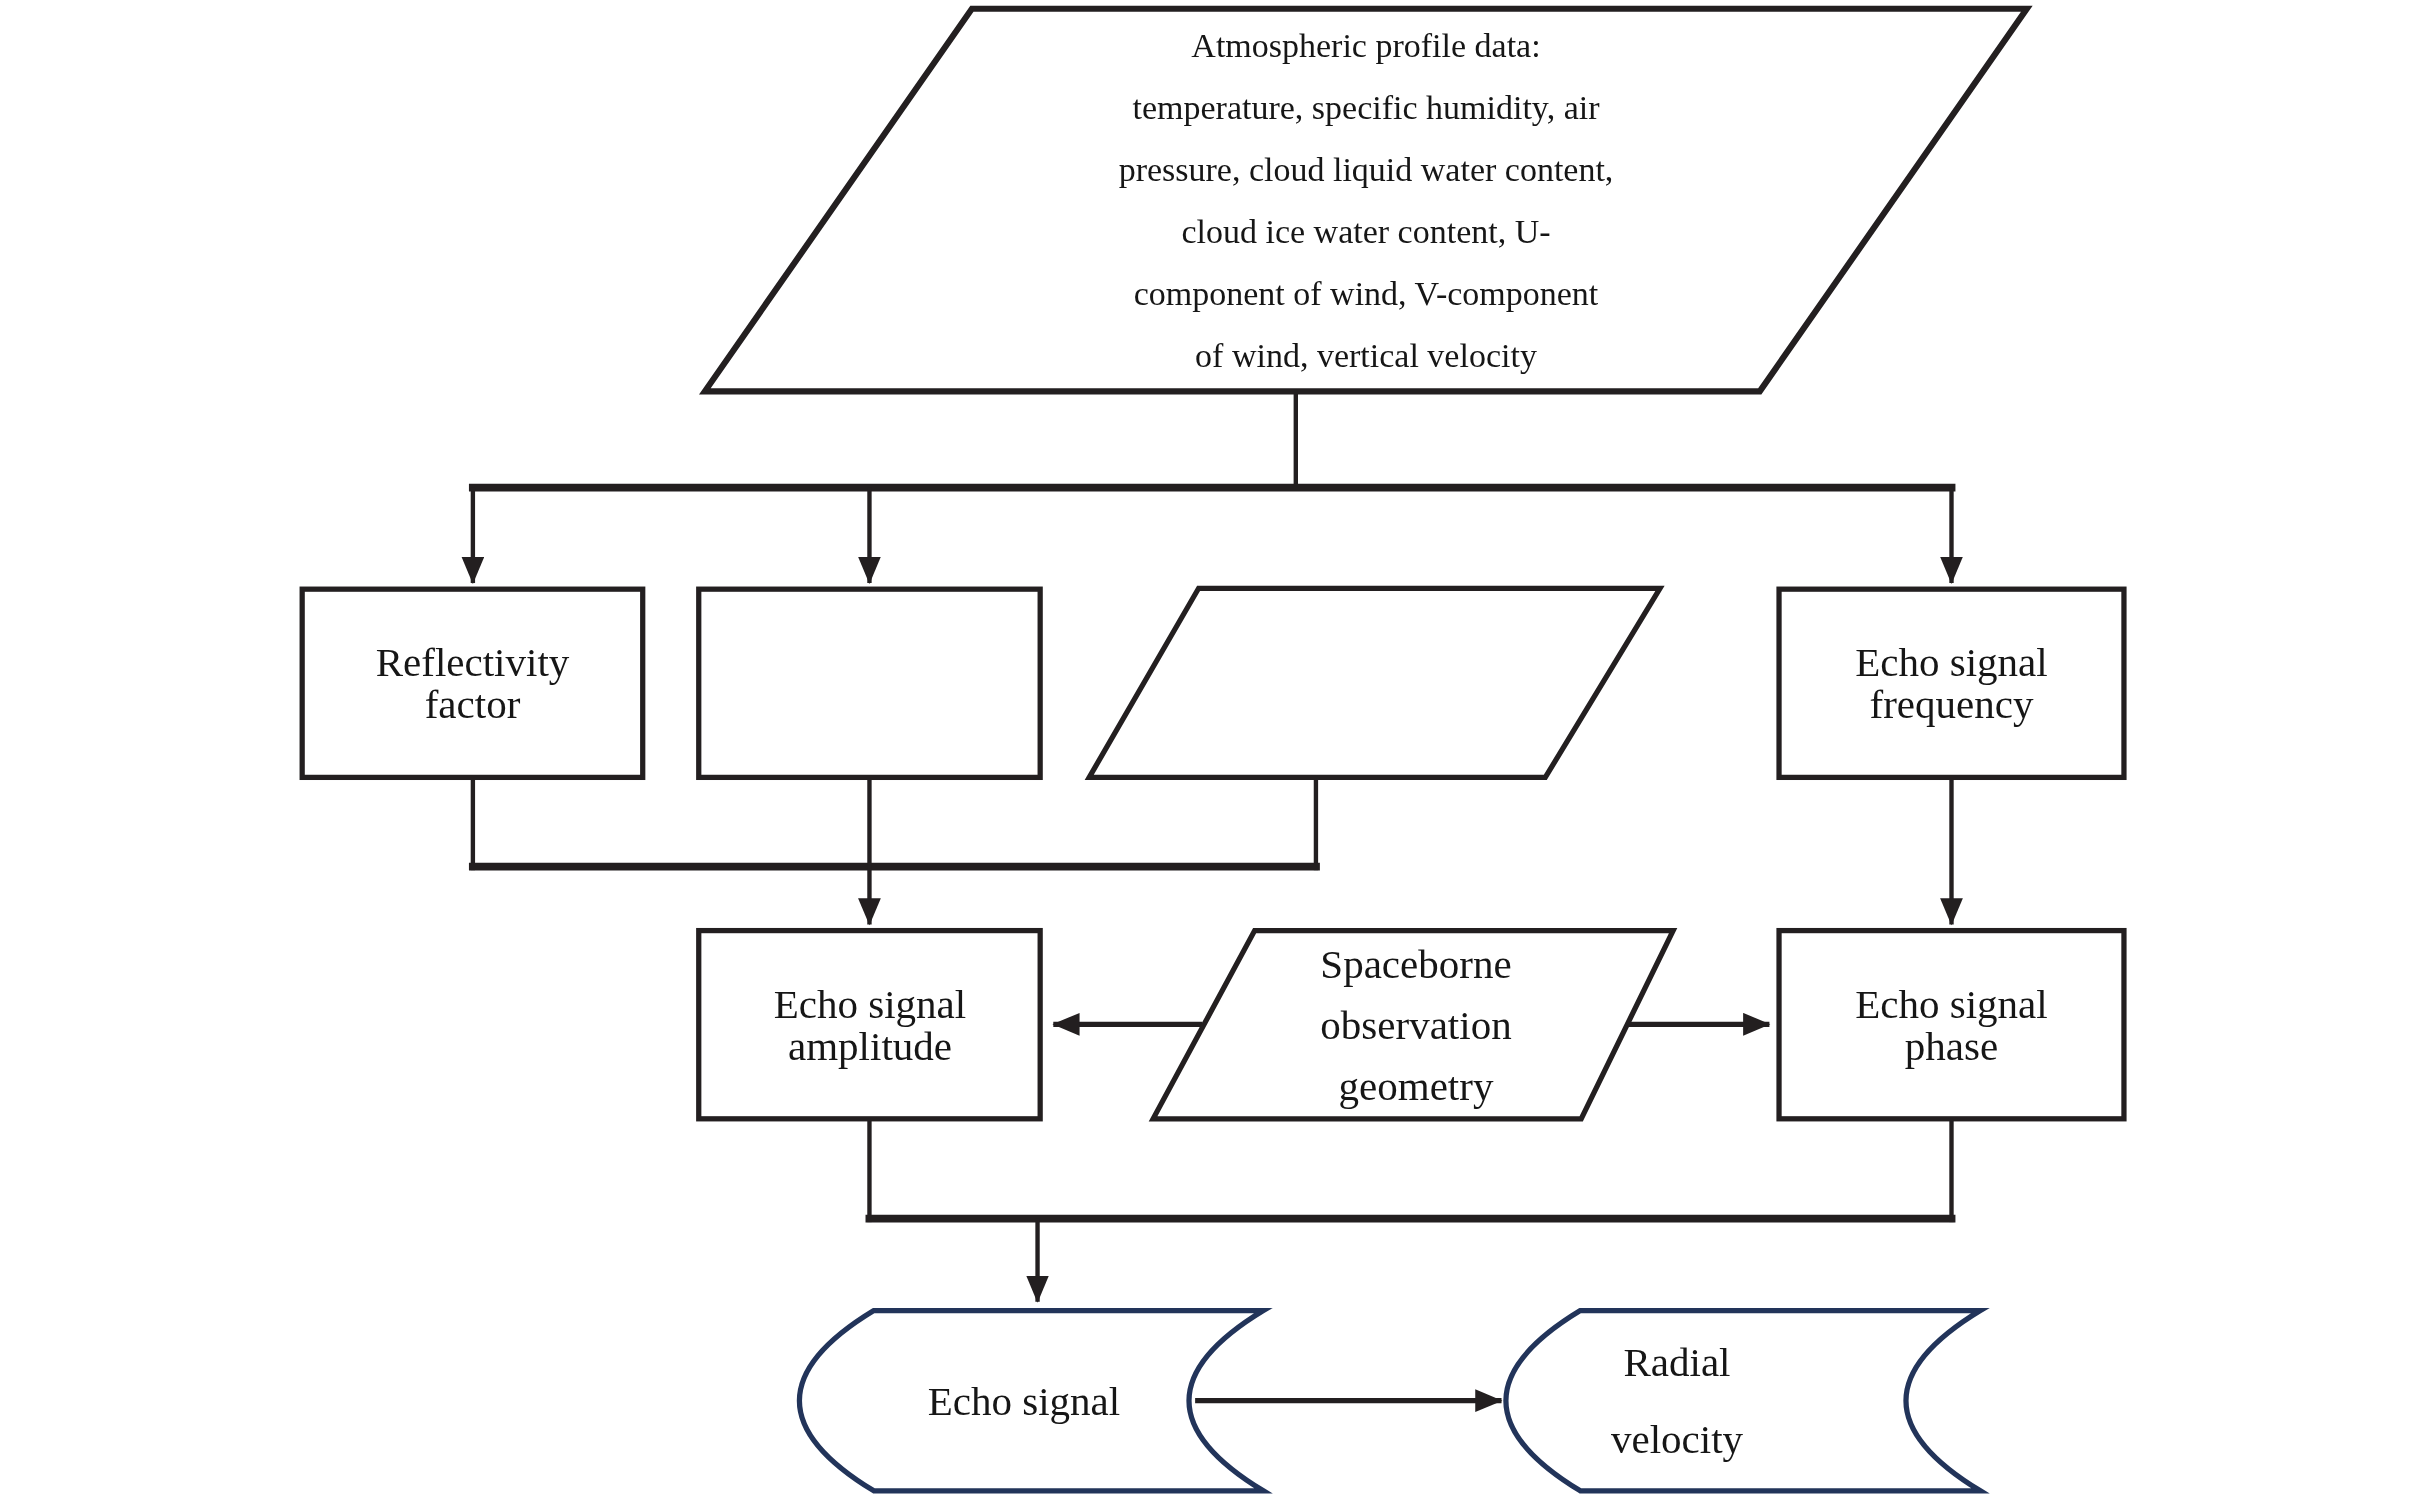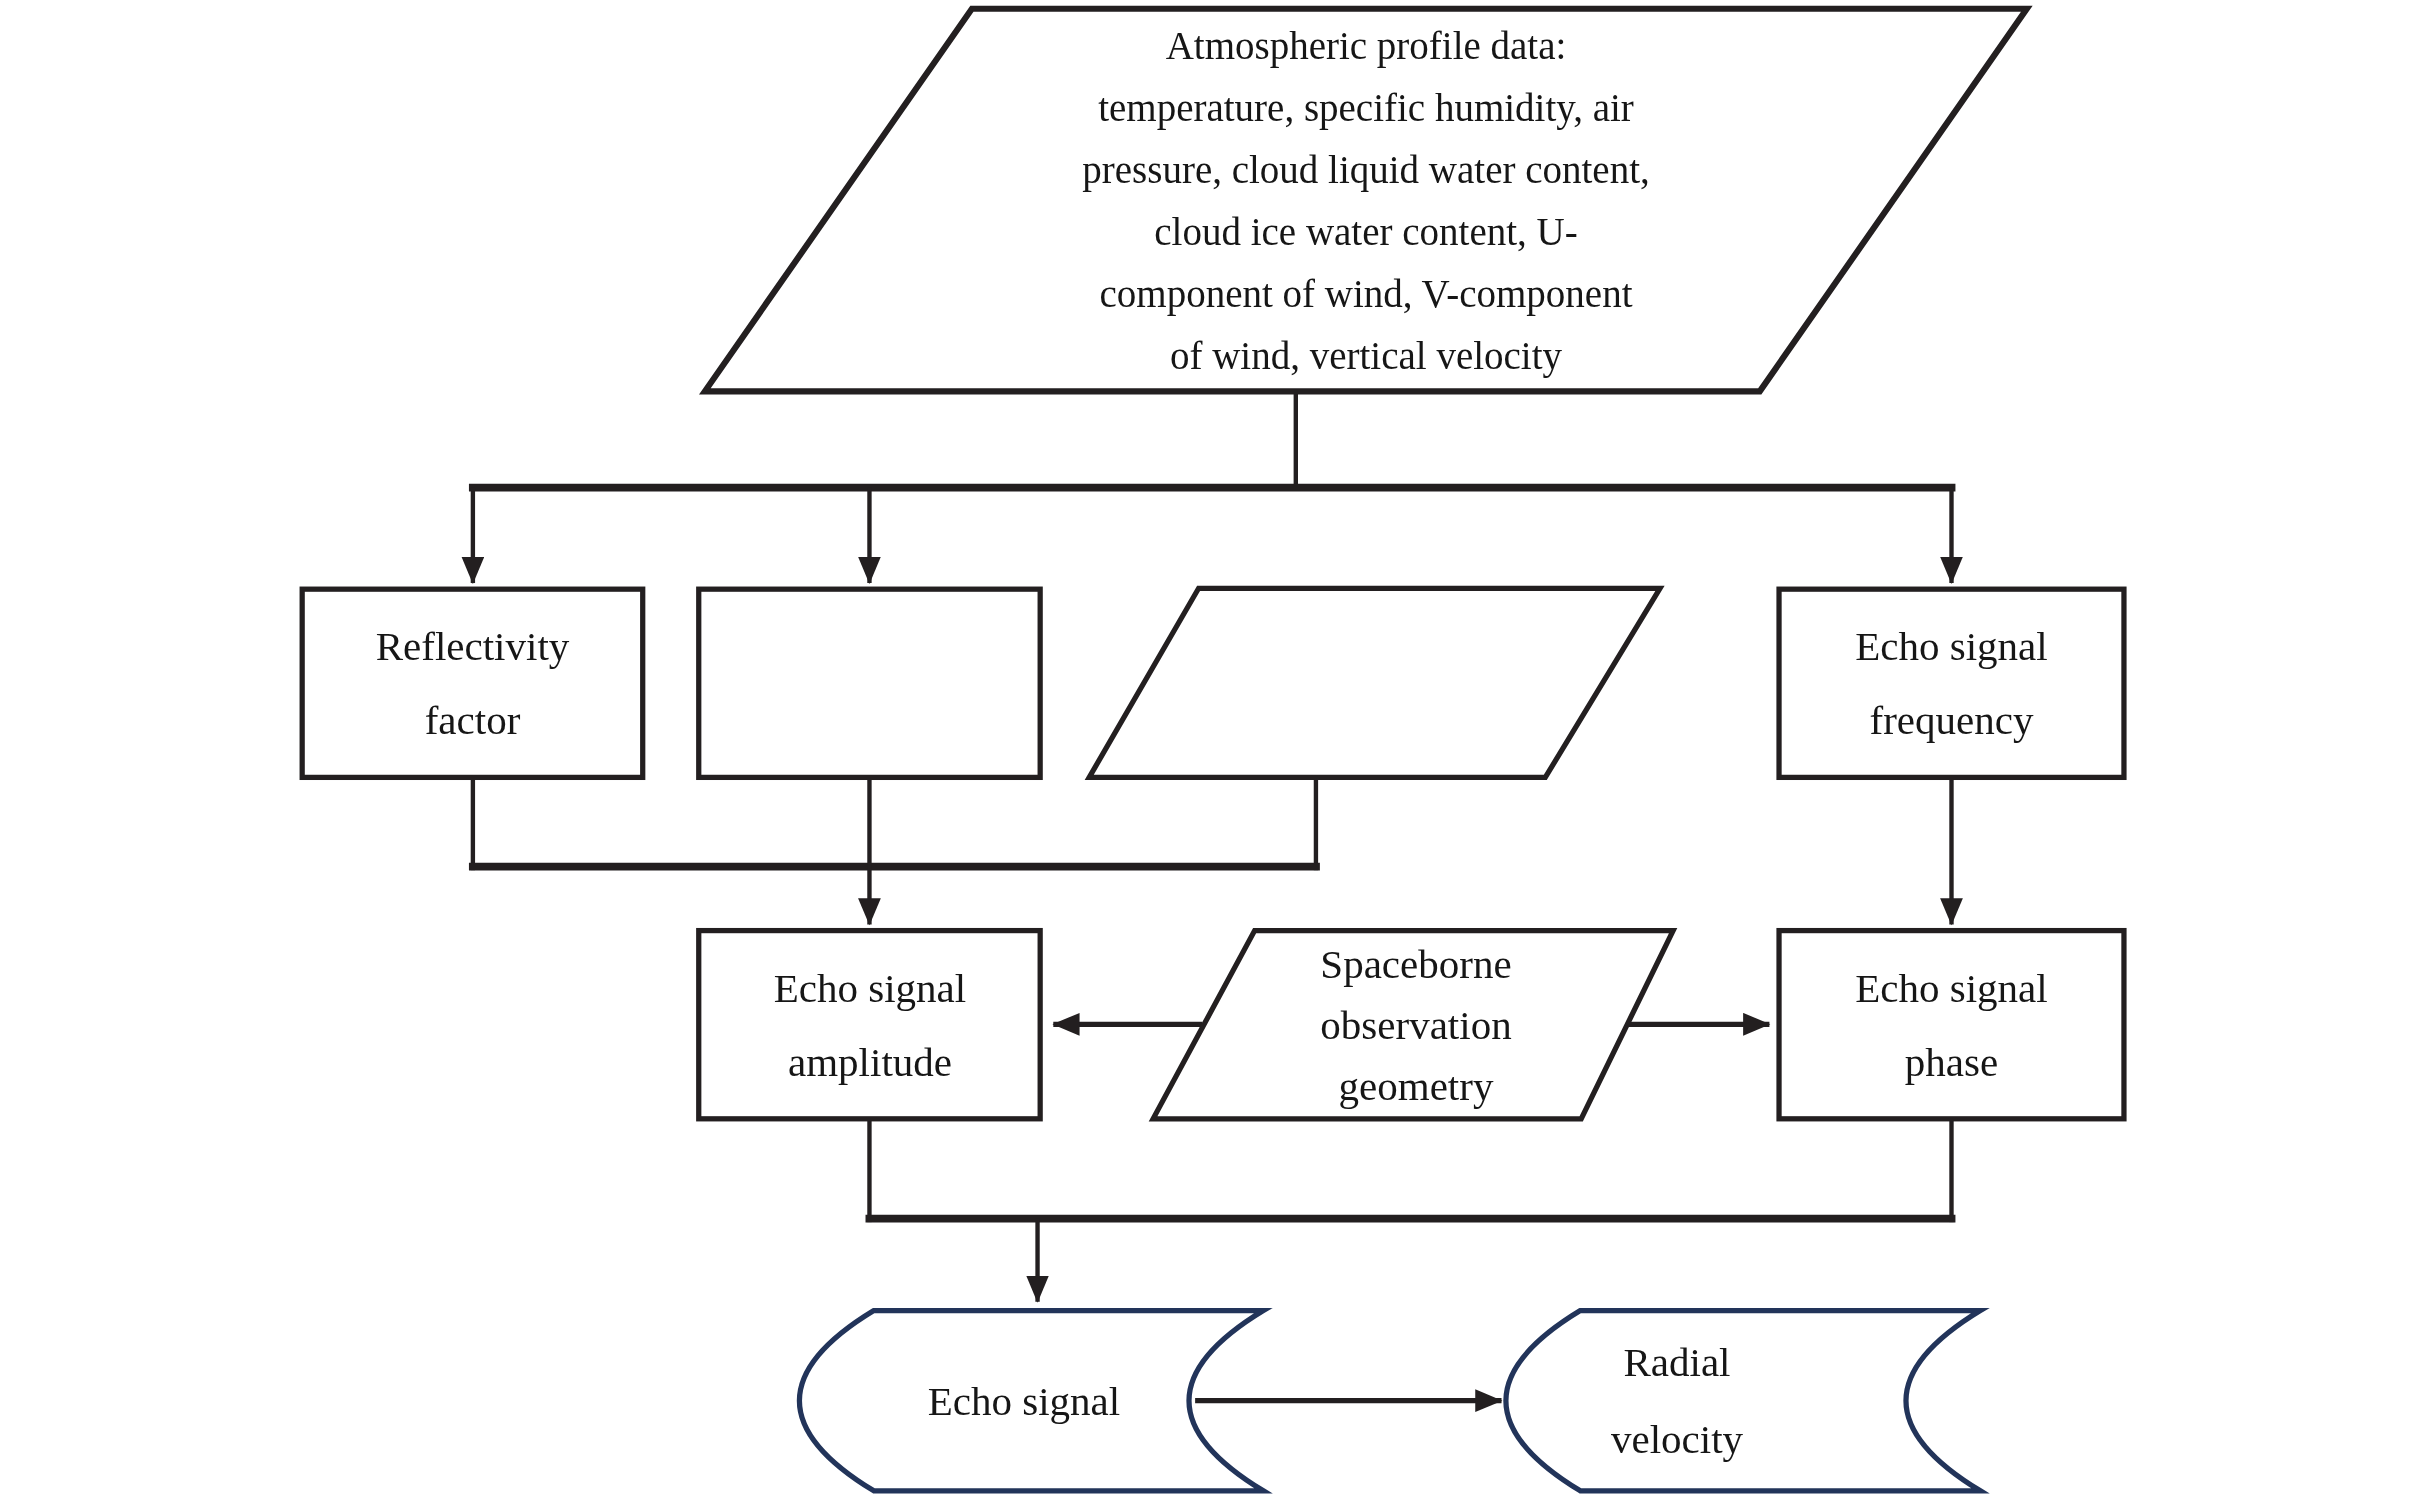--- a/index.html
+++ b/index.html
@@ -14,24 +14,24 @@
   }
   .layer{position:absolute;left:0;top:0;}
   .lbl{
     position:absolute;
     display:flex;
     align-items:center;
     justify-content:center;
     text-align:center;
     white-space:pre-line;
     font-size:41px;
-    line-height:74px;
+    line-height:42px;
     color:#161616;
   }
-  .lbl.big{font-size:39px;line-height:62px;}
+  .lbl.big{font-size:34px;line-height:62px;}
   .lbl.triple{line-height:61px;}
   .lbl.store{line-height:77px;}
 </style>
 </head>
 <body>
 
 <div class="stage">
 
   <svg class="layer" width="2413" height="1504" viewBox="0 0 2756 1718">
     <defs>

